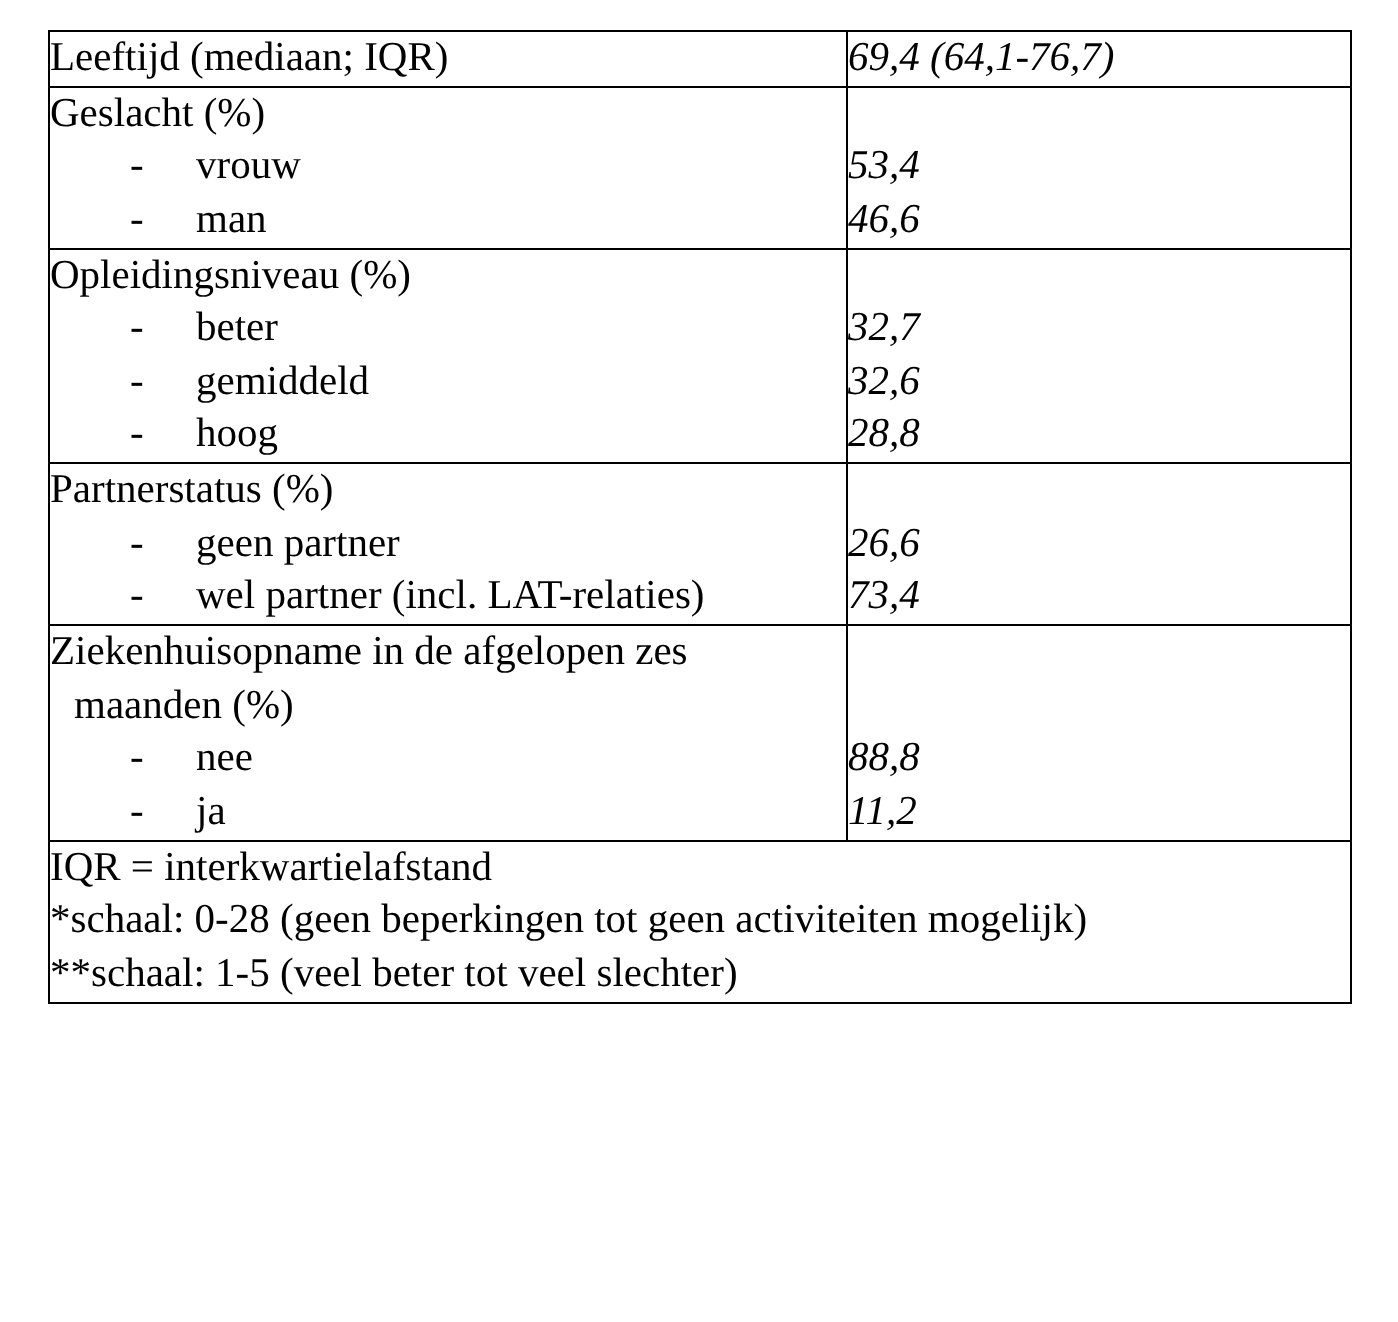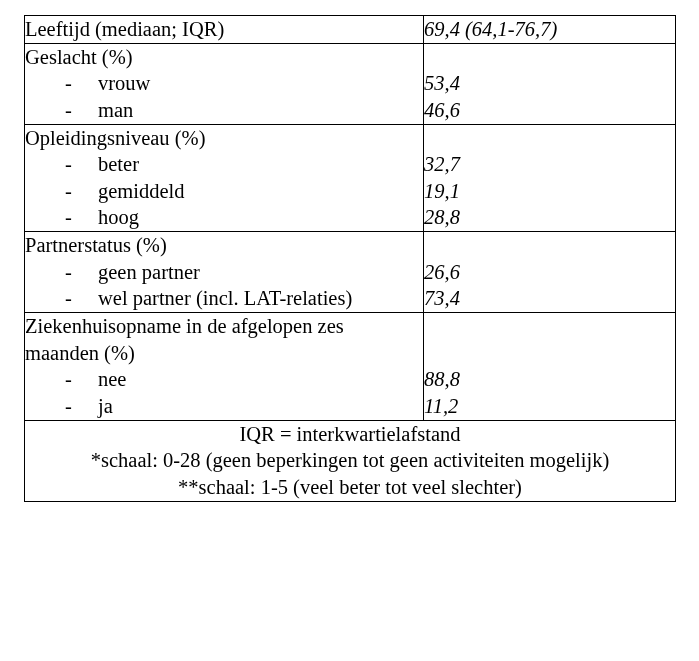--- a/index.html
+++ b/index.html
@@ -45,20 +45,21 @@
   }
   td.footnote-cell {
     padding: 3px 4px 5px 8px;
   }
 
   .heading-line {
     white-space: nowrap;
   }
   .wrap-line {
     white-space: nowrap;
+    margin-left: 12px;
   }
   .sub-line {
     white-space: nowrap;
     padding-left: 40px;
     position: relative;
   }
   .sub-line .dash {
     position: absolute;
     left: 40px;
     top: 0;
@@ -70,21 +71,20 @@
   .value-line {
     white-space: nowrap;
     font-style: italic;
   }
   .spacer-line {
     white-space: pre;
   }
   .spacer-line::after { content: "\00a0"; }
   .footnote-line {
     white-space: nowrap;
-    text-align: center;
   }
 </style>
 </head>
 <body>
 
 <div class="page">
   <table class="stats">
     <colgroup>
       <col class="label-col">
       <col class="value-col">
@@ -113,21 +113,21 @@
         <tr>
           <td class="label-cell">
             <div class="heading-line">Opleidingsniveau (%)</div>
             <div class="sub-line"><span class="dash">-</span><span class="sub-text">beter</span></div>
             <div class="sub-line"><span class="dash">-</span><span class="sub-text">gemiddeld</span></div>
             <div class="sub-line"><span class="dash">-</span><span class="sub-text">hoog</span></div>
           </td>
           <td class="value-cell">
             <div class="spacer-line"></div>
             <div class="value-line">32,7</div>
-            <div class="value-line">19,1</div>
+            <div class="value-line">32,6</div>
             <div class="value-line">28,8</div>
           </td>
         </tr>
         <tr>
           <td class="label-cell">
             <div class="heading-line">Partnerstatus (%)</div>
             <div class="sub-line"><span class="dash">-</span><span class="sub-text">geen partner</span></div>
             <div class="sub-line"><span class="dash">-</span><span class="sub-text">wel partner (incl. LAT-relaties)</span></div>
           </td>
           <td class="value-cell">

